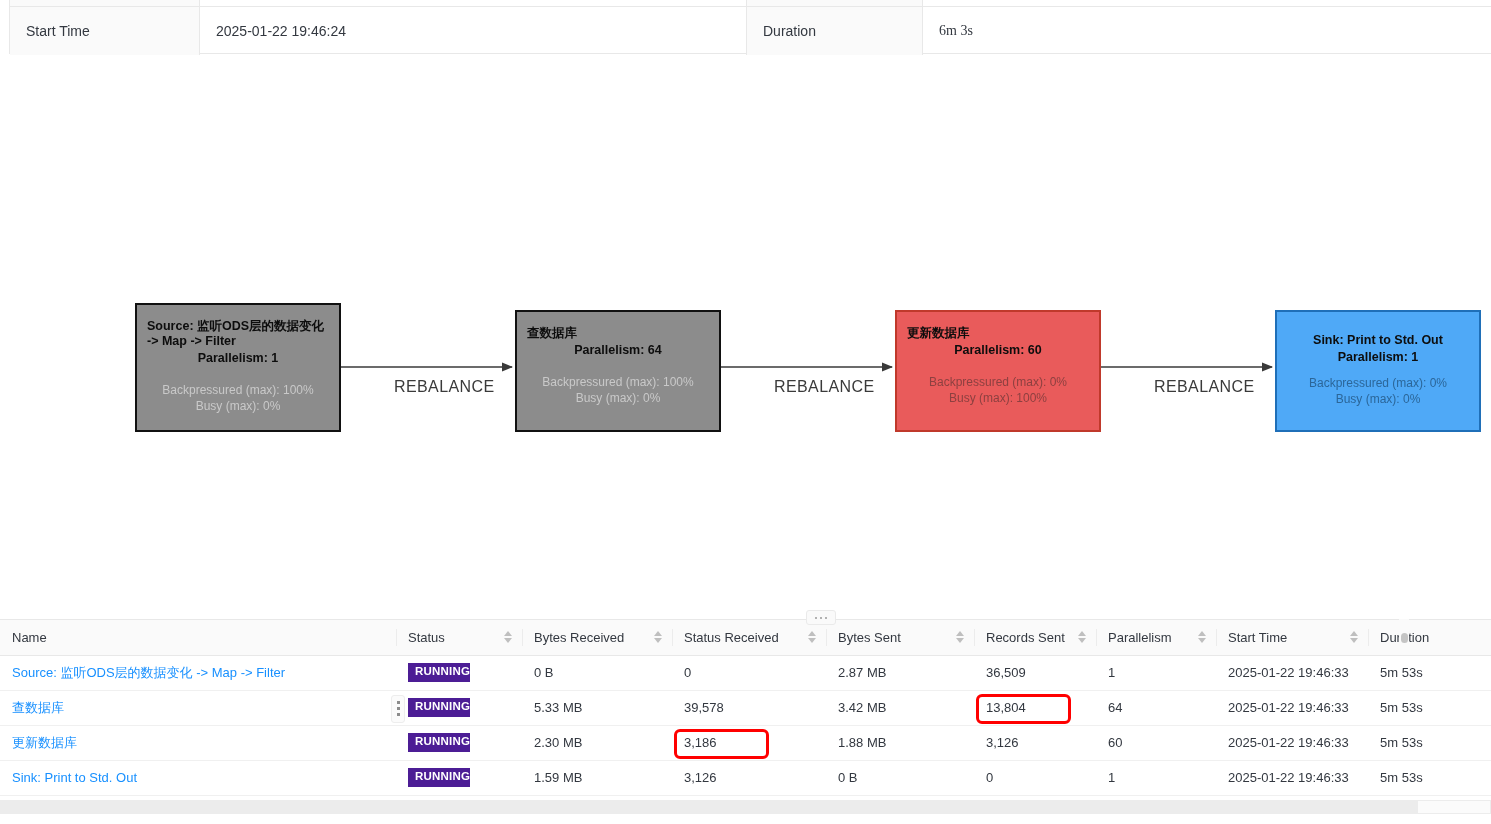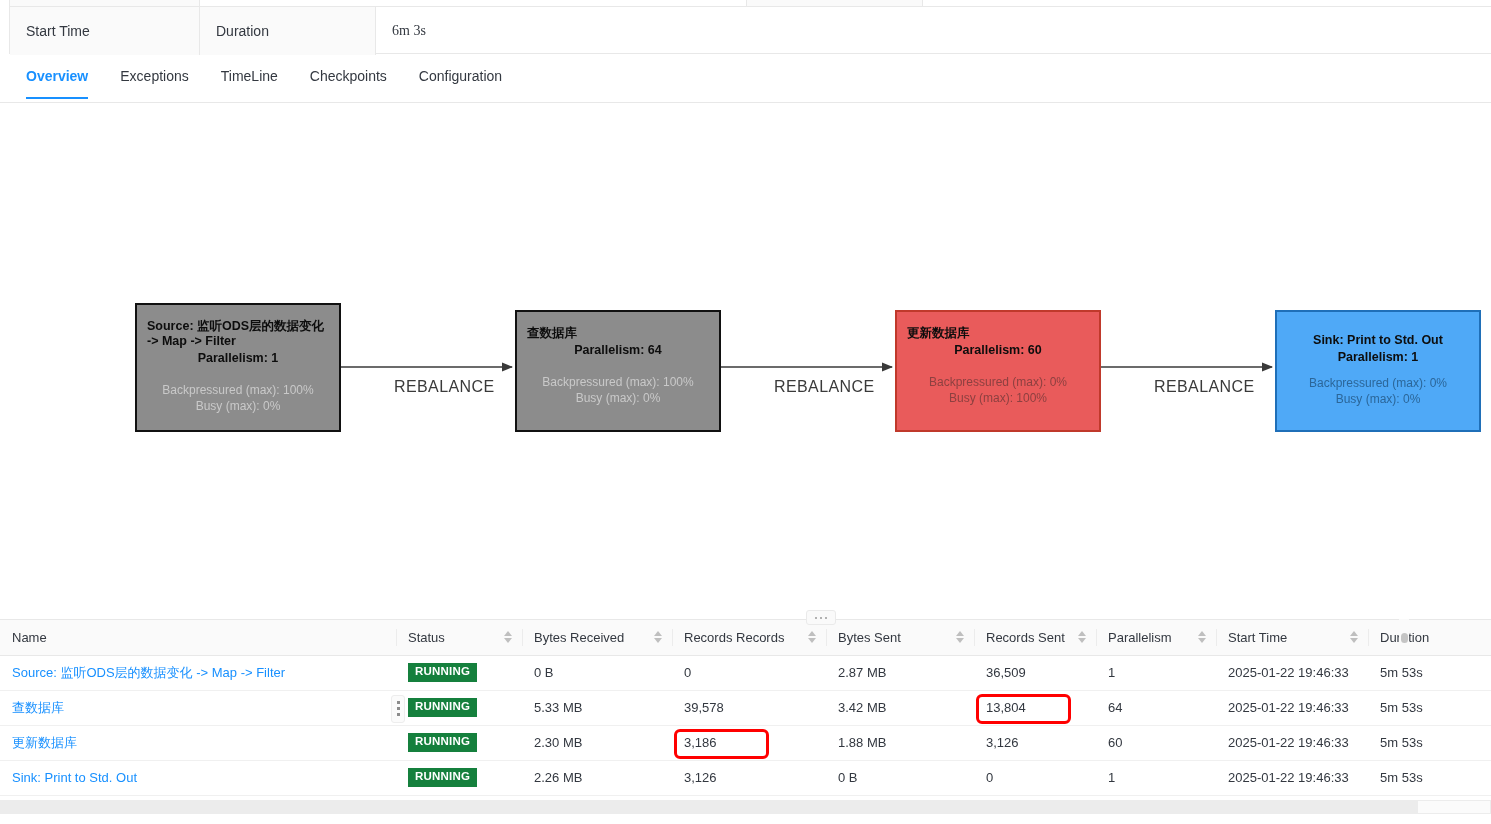--- a/index.html
+++ b/index.html
@@ -159,23 +159,23 @@
     border-bottom: 1px solid #f0f0f0;
     font-size: 13px; color: #333840;
     padding: 0 12px; white-space: nowrap;
     position: relative;
   }
   table.vtx tbody tr td:first-child a {
     color: #1890ff; text-decoration: none; cursor: pointer;
   }
   .badge {
     display: inline-block;
-    background: #15803d; color: #fff;
+    background: #4c1d95; color: #fff;
     font-size: 11.5px; font-weight: bold;
-    padding: 3px 7px 4px 7px;
+    padding: 3px 0 4px 7px;
     line-height: 1;
     letter-spacing: .2px;
   }
   td.hl-cell { }
   .hl-box {
     position: absolute;
     left: 2px; top: 3px;
     width: 95px; height: 30px;
     border: 3px solid #ff0000;
     border-radius: 6px;
@@ -224,32 +224,26 @@
 
   <div class="info-strip">
     <div class="info-row faded">
       <div class="info-label"></div>
       <div class="info-value"></div>
       <div class="info-label b2"></div>
       <div class="info-value b2"></div>
     </div>
     <div class="info-row">
       <div class="info-label">Start Time</div>
+      <div class="info-value">2025-01-22 19:46:24</div>
       <div class="info-label b2">Duration</div>
       <div class="info-value b2">6m 3s</div>
     </div>
   </div>
 
-  <div class="tabs">
-    <div class="tab active">Overview</div>
-    <div class="tab">Exceptions</div>
-    <div class="tab">TimeLine</div>
-    <div class="tab">Checkpoints</div>
-    <div class="tab">Configuration</div>
-  </div>
 
   <div class="graph-panel">
 
     <svg class="graph-svg" width="1491" height="495">
       <defs>
         <marker id="arr" markerWidth="9" markerHeight="7" refX="8" refY="3.5" orient="auto">
           <polygon points="0 0, 9 3.5, 0 7" fill="#3a3a3a"></polygon>
         </marker>
       </defs>
       <line x1="341" y1="255" x2="512" y2="255" stroke="#3a3a3a" stroke-width="1.3" marker-end="url(#arr)"></line>
@@ -330,21 +324,21 @@
               </span>
           </th>
           <th>
             <span>Bytes Received</span>
             <span class="sorter">
                 <span class="up"></span>
                 <span class="dn"></span>
               </span>
           </th>
           <th>
-            <span>Records Records</span>
+            <span>Status Received</span>
             <span class="sorter">
                 <span class="up"></span>
                 <span class="dn"></span>
               </span>
           </th>
           <th>
             <span>Bytes Sent</span>
             <span class="sorter">
                 <span class="up"></span>
                 <span class="dn"></span>
@@ -424,21 +418,21 @@
           <td>1.88 MB</td>
           <td>3,126</td>
           <td>60</td>
           <td>2025-01-22 19:46:33</td>
           <td>5m 53s</td>
         </tr>
 
         <tr>
           <td><a>Sink: Print to Std. Out</a></td>
           <td><span class="badge">RUNNING</span></td>
-          <td>2.26 MB</td>
+          <td>1.59 MB</td>
           <td>3,126</td>
           <td>0 B</td>
           <td>0</td>
           <td>1</td>
           <td>2025-01-22 19:46:33</td>
           <td>5m 53s</td>
         </tr>
       </tbody>
     </table>
   </div>

